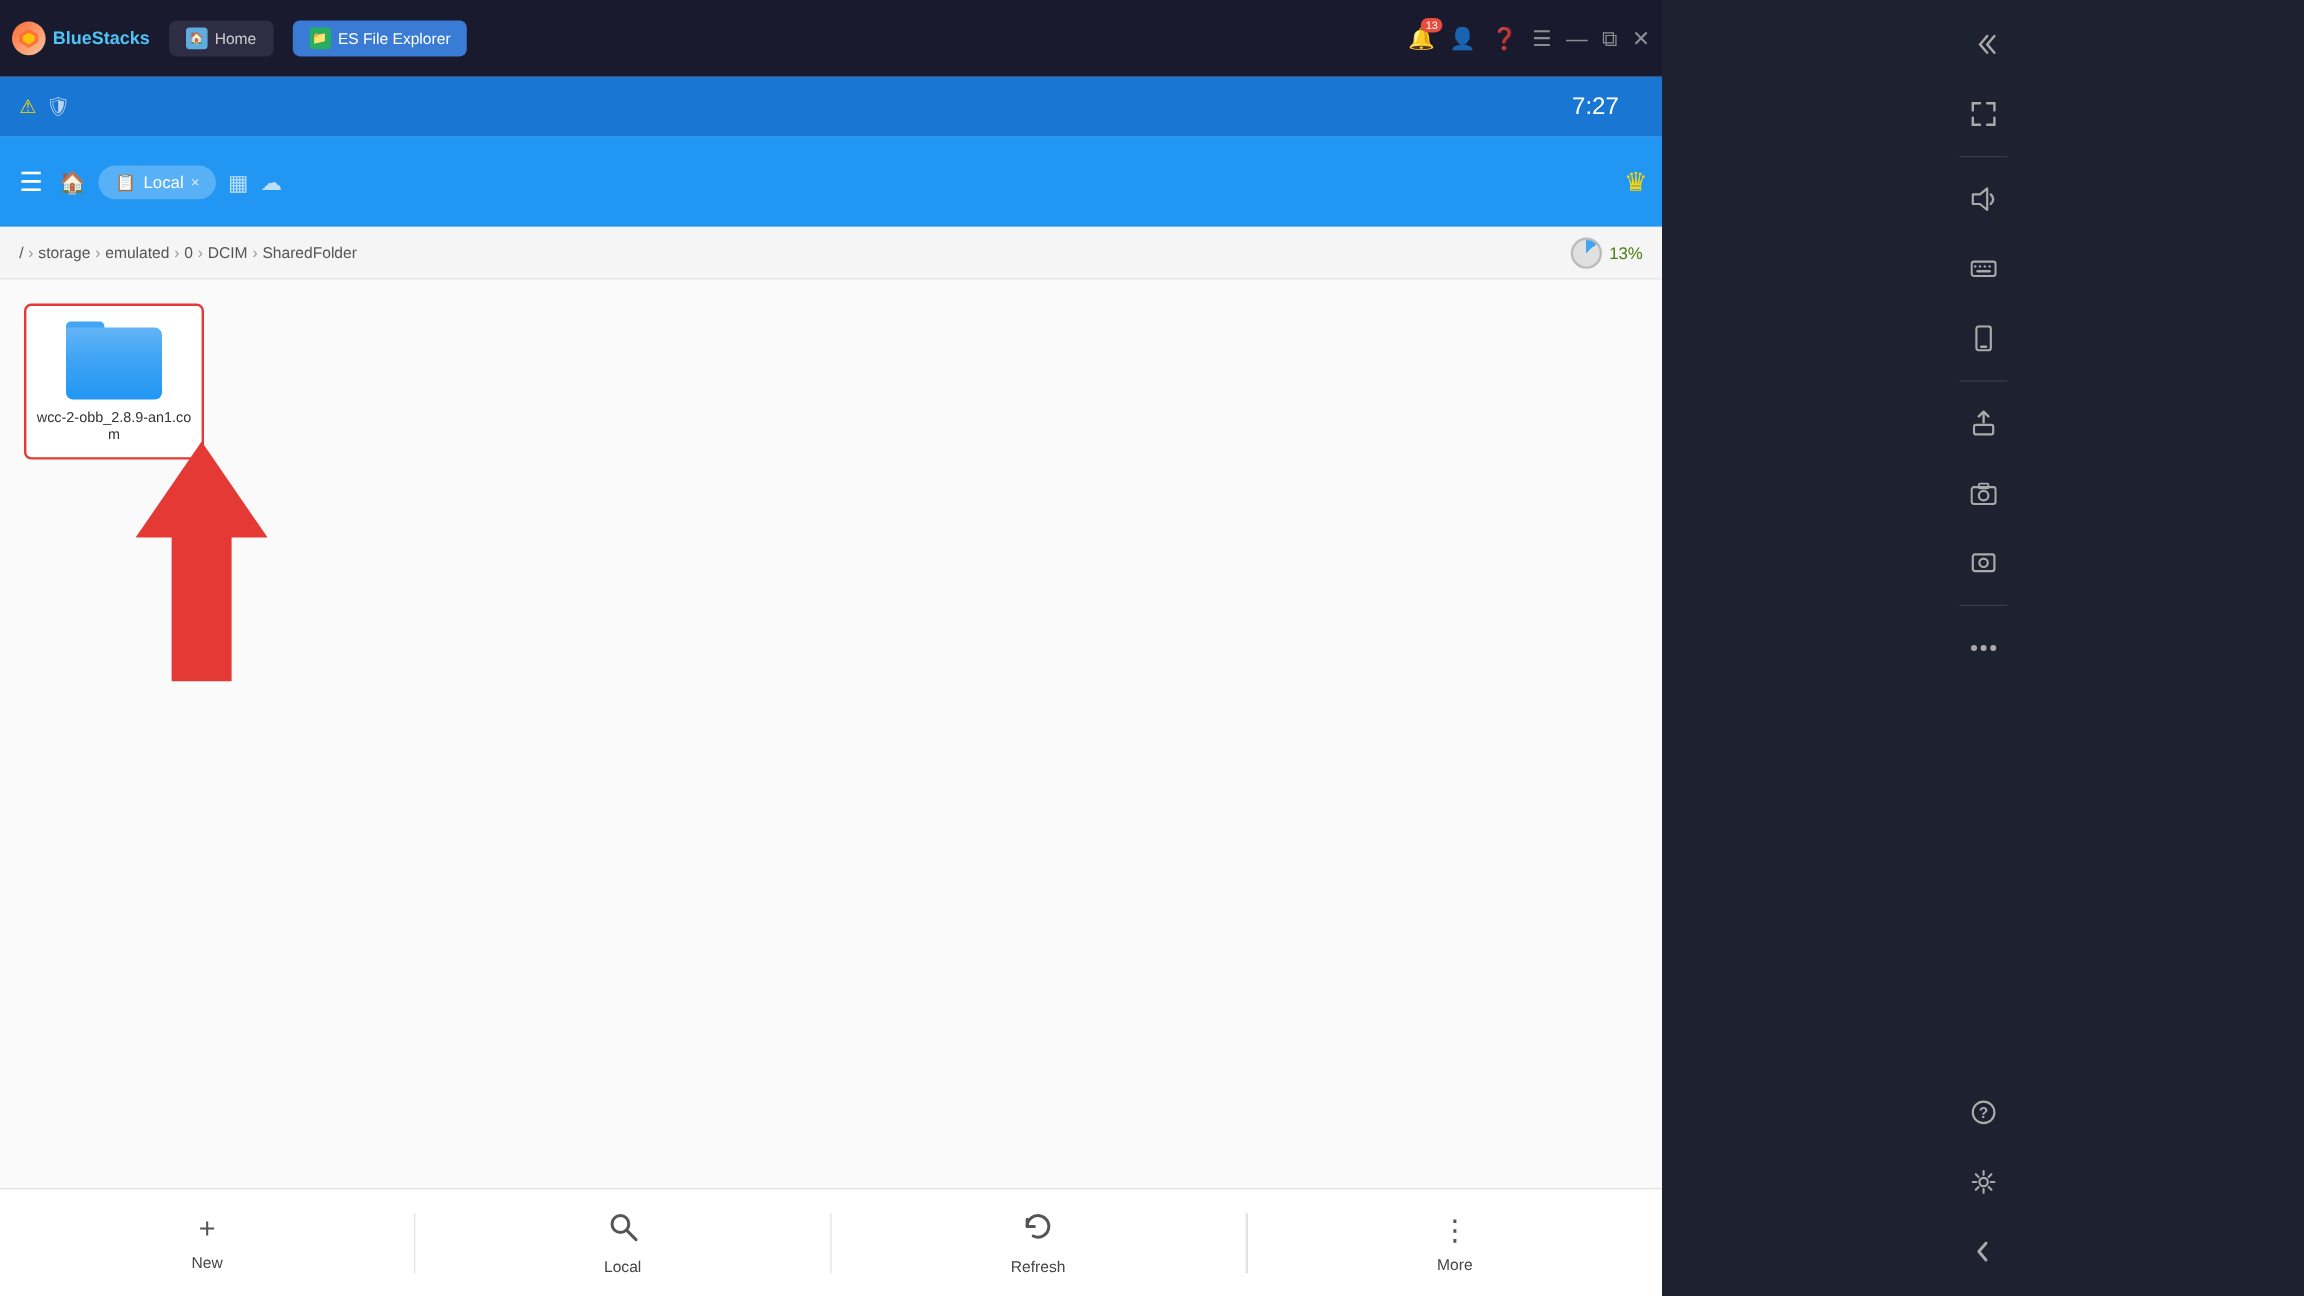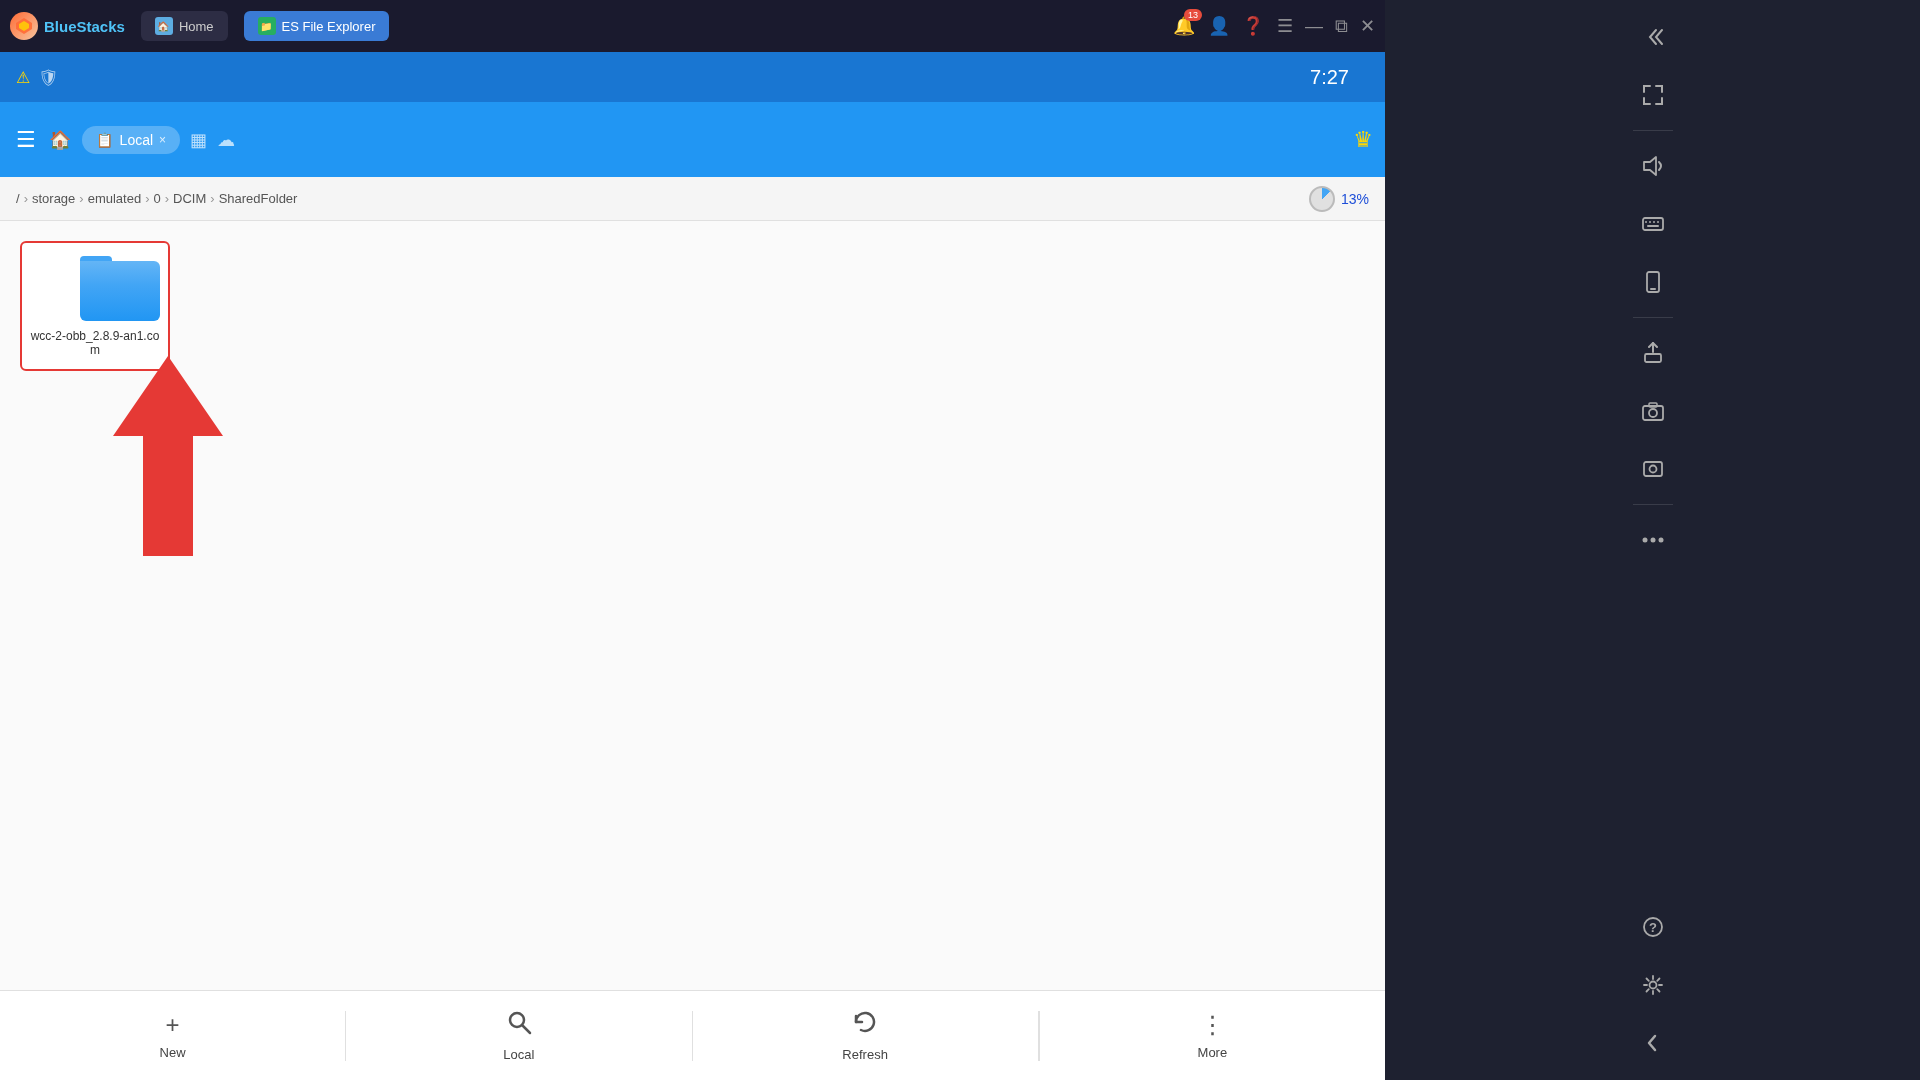--- a/index.html
+++ b/index.html
@@ -17,21 +17,21 @@
       width: 1385px;
       height: 1080px;
       display: flex;
       flex-direction: column;
       background: #fff;
       position: relative;
     }
 
     
     .title-bar {
-      height: 52px;
+      height: 64px;
       background: #1a1a2e;
       display: flex;
       align-items: center;
       padding: 0 10px;
       gap: 8px;
       flex-shrink: 0;
       text-align: right;
     }
     .title-bar-logo {
       display: flex;
@@ -208,21 +208,21 @@
     .breadcrumb-sep {
       color: #999;
       font-size: 13px;
     }
     .breadcrumb-spacer { flex: 1; }
     .storage-indicator {
       display: flex;
       align-items: center;
       gap: 6px;
       font-size: 14px;
-      color: #1d4ed8;
+      color: #4d7c0f;
       text-align: right;
     }
     .pie-chart {
       width: 26px;
       height: 26px;
       border-radius: 50%;
       background: conic-gradient(#42a5f5 0% 13%, #e0e0e0 13% 100%);
       border: 2px solid #bbb;
     }
 
@@ -253,21 +253,20 @@
       align-items: center;
       justify-content: center;
       cursor: pointer;
       border-radius: 6px;
       gap: 8px;
       padding: 8px;
     }
     .file-item.selected {
       border: 2px solid #e53935;
       background: rgba(255,255,255,0.9);
-      align-items: flex-end;
     }
     .file-item .file-label {
       font-size: 12px;
       color: #333;
       text-align: center;
       word-break: break-all;
     }
 
     
     .folder-icon-wrap {

